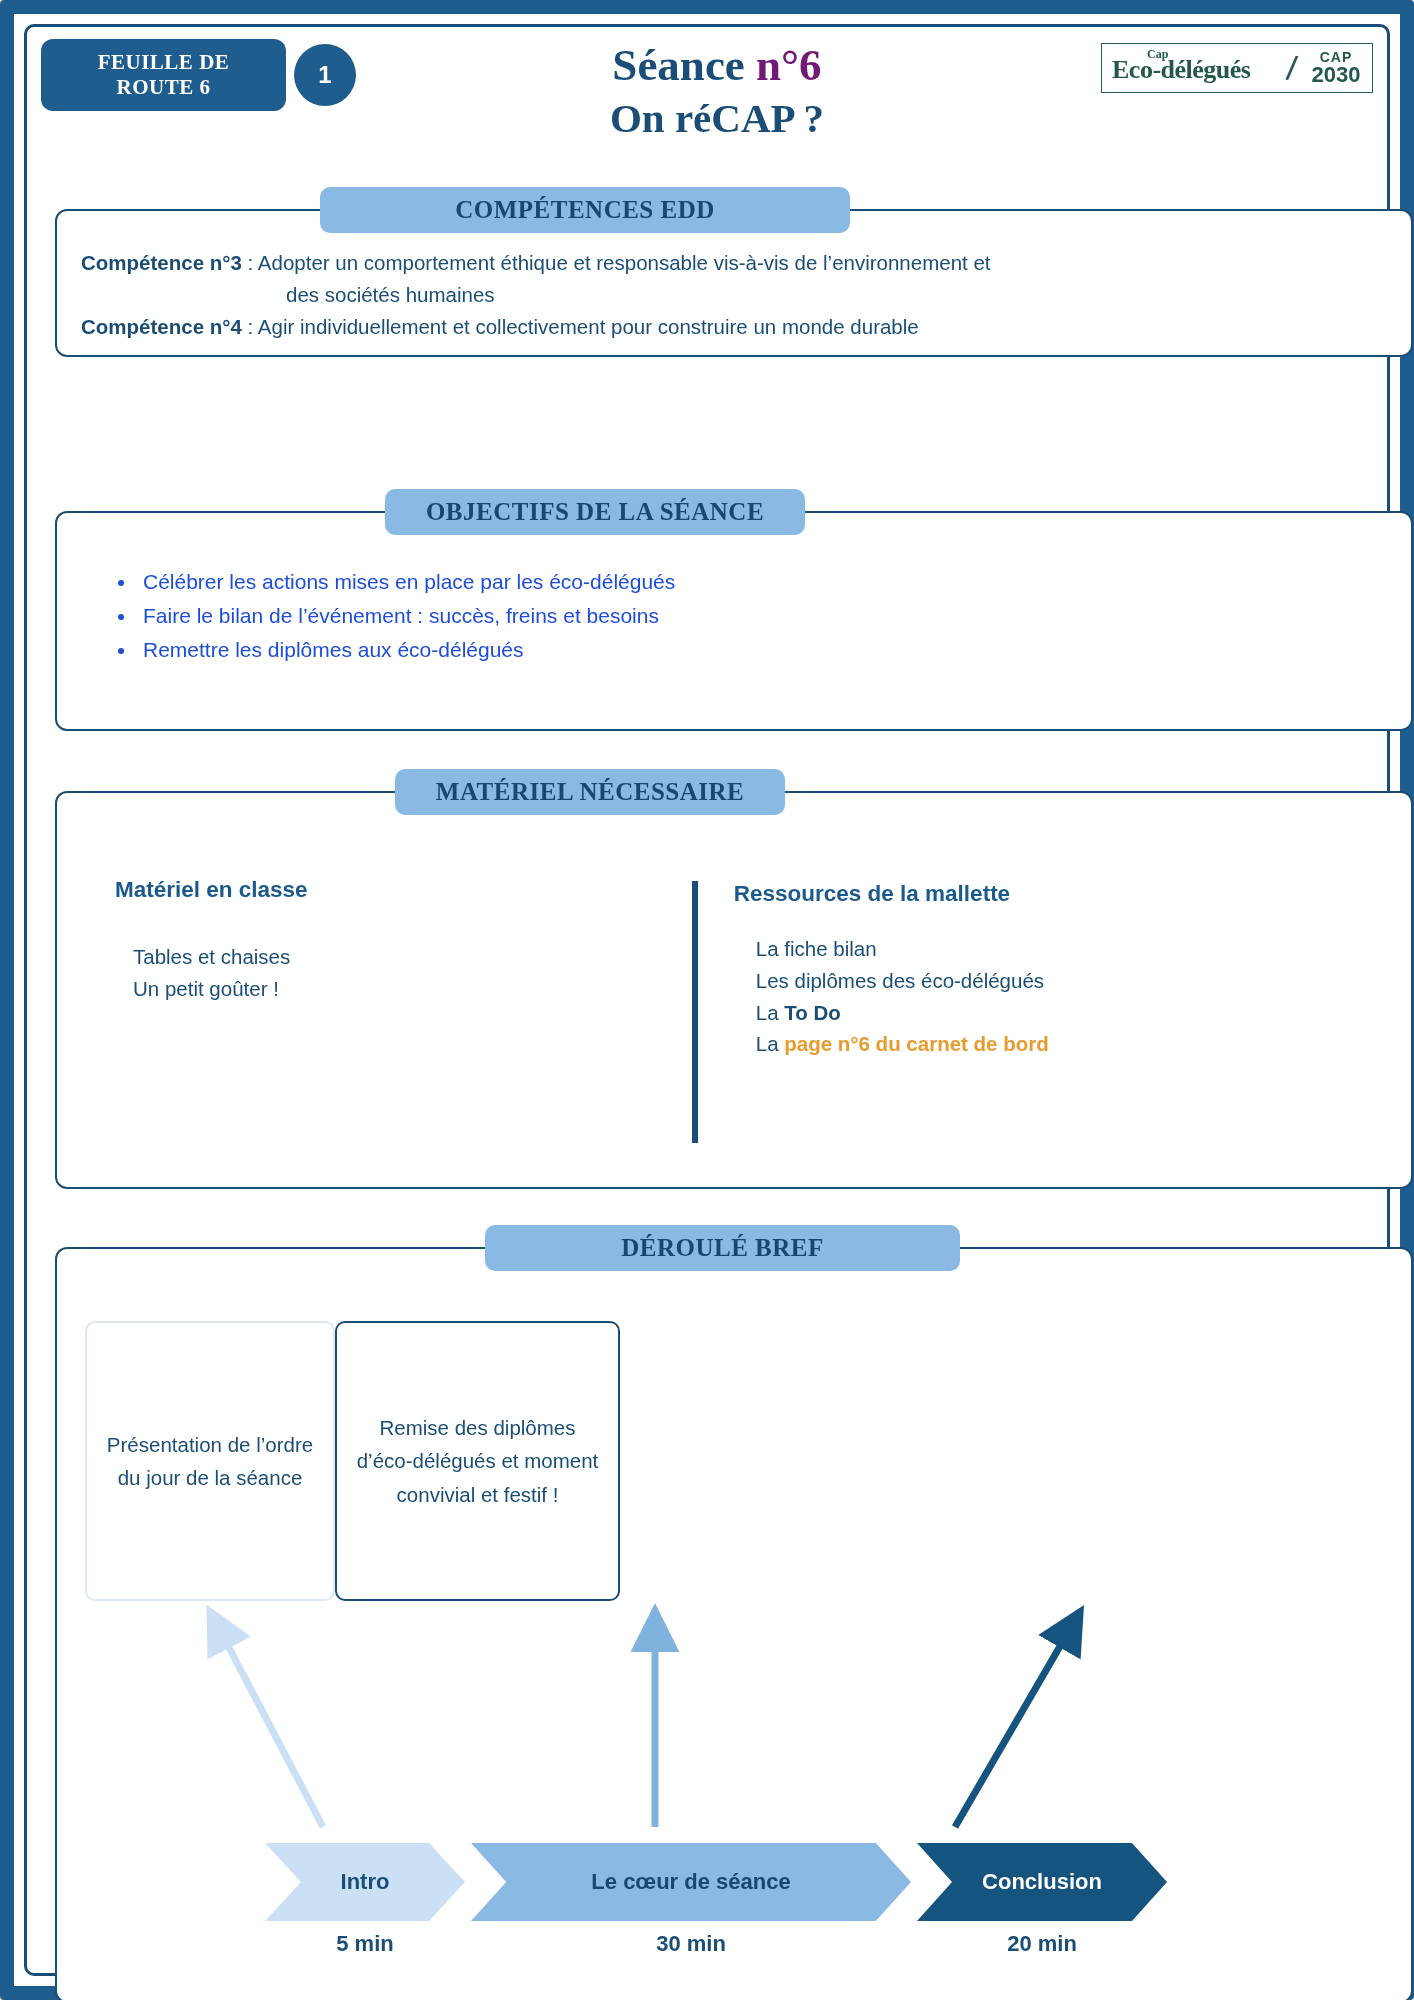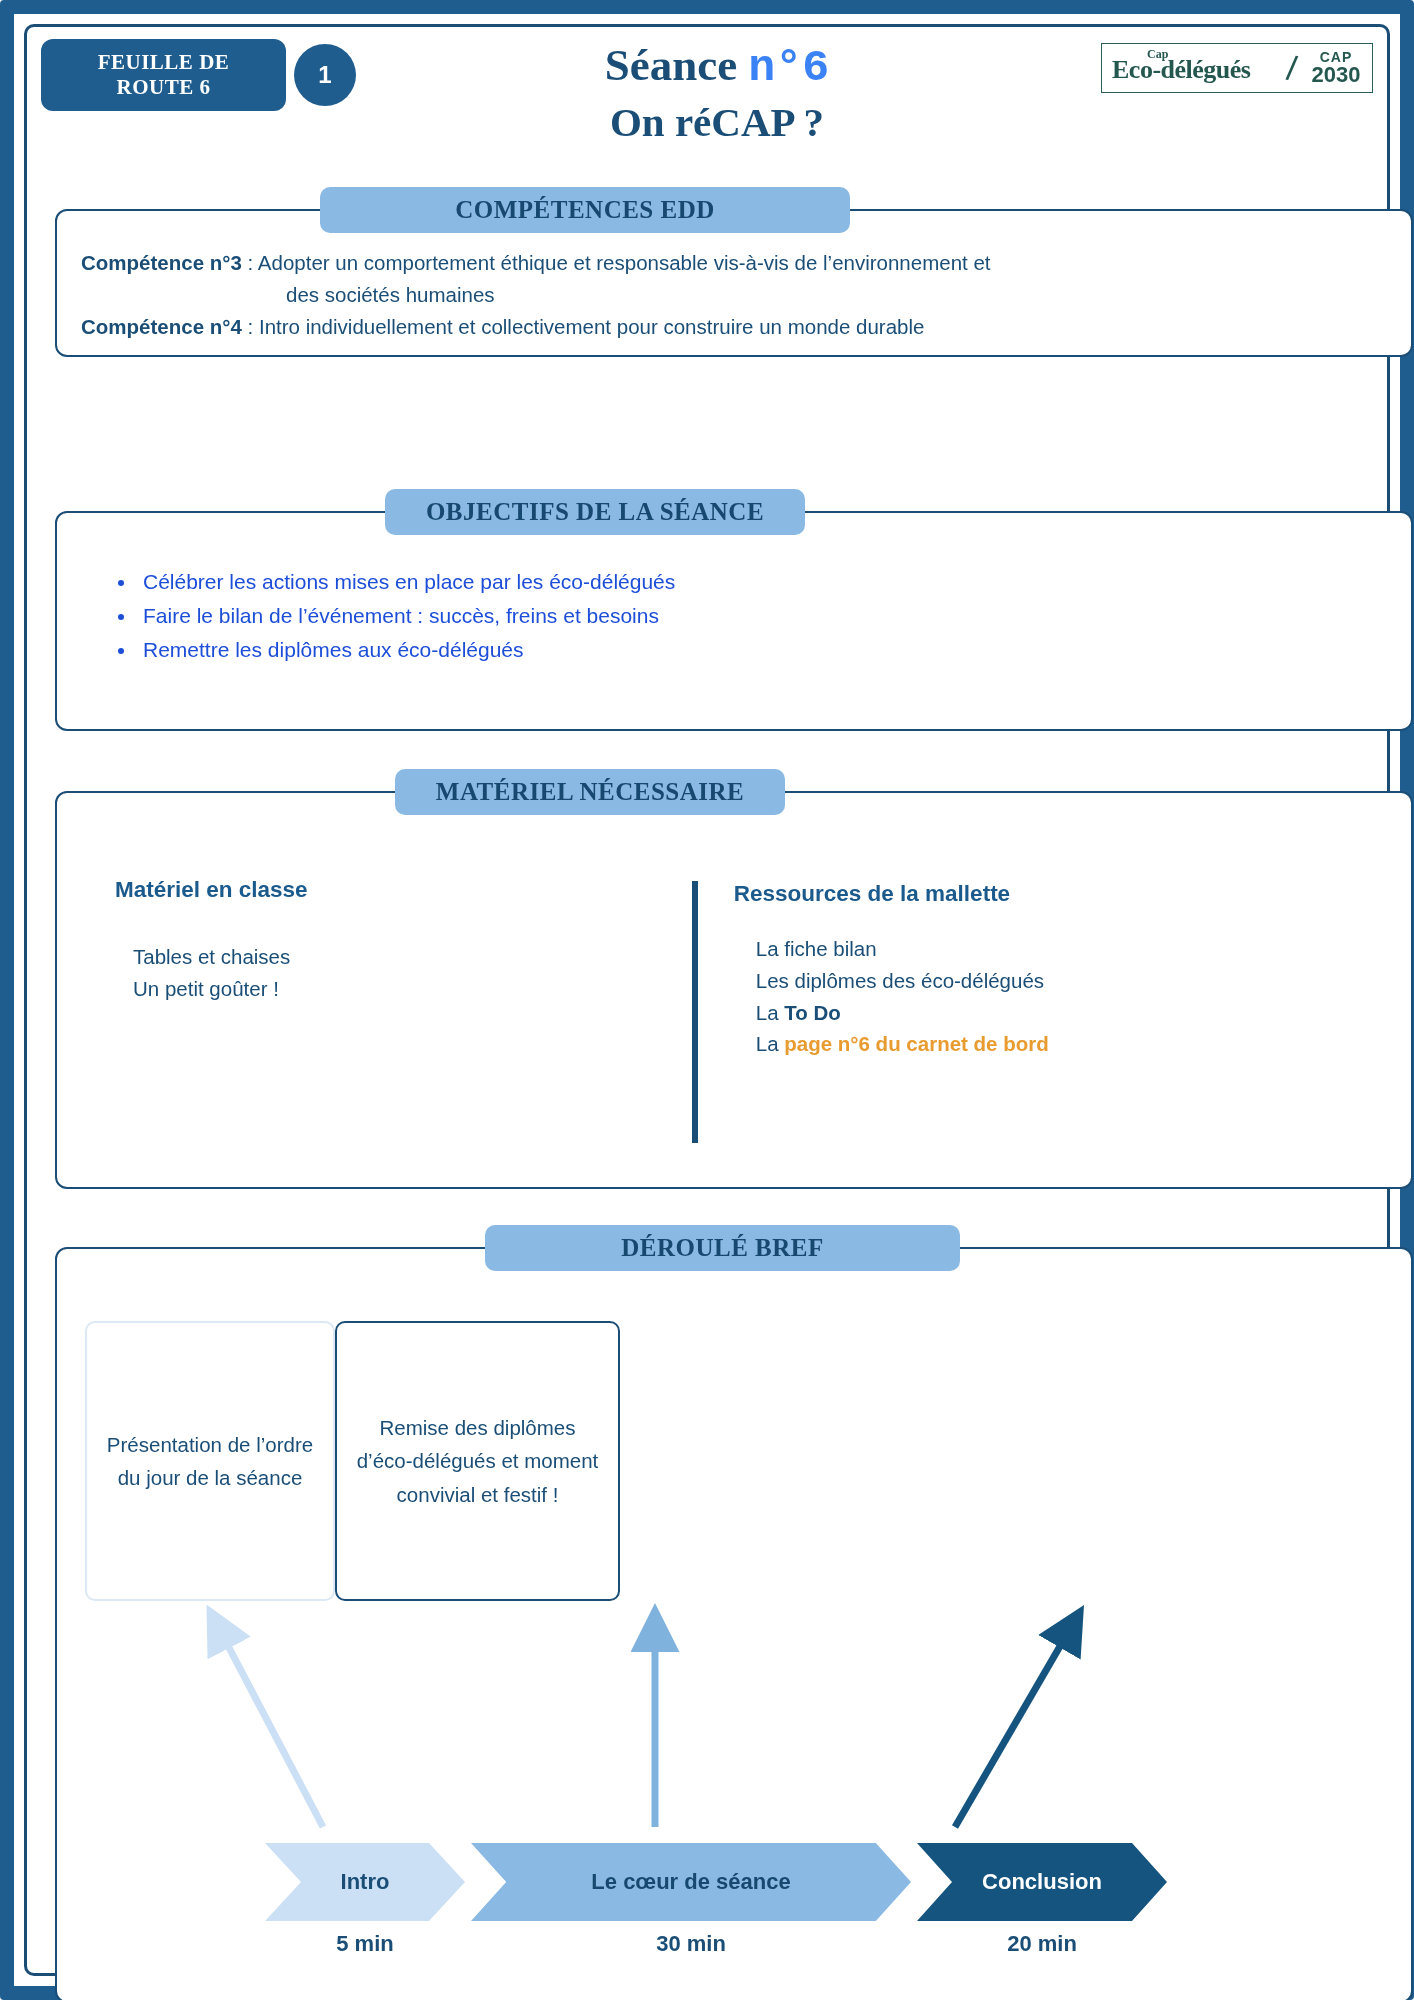--- a/index.html
+++ b/index.html
@@ -47,21 +47,21 @@
     display:flex;align-items:center;justify-content:center;
     font-size:24px;font-weight:bold;
   }
   .title-block{
     position:absolute;left:380px;top:10px;width:620px;
     text-align:center;
     font-family:"Liberation Serif", serif;
     font-weight:bold;
   }
   .title-line1{font-size:45px;color:#1B4E77;line-height:1.25;}
-  .title-line1 .lite{color:#3b82f6;font-family:Liberation Mono, monospace;}
+  .title-line1 .lite{color:#701a75;}
   .title-line2{font-size:41px;color:#1B4E77;line-height:1.25;}
   .logo{
     position:absolute;right:14px;top:16px;
     width:270px;height:48px;
     border:1.5px solid #2A5F57;
     background:#ffffff;
     display:flex;align-items:center;
   }
   .logo-left{
     flex:1;position:relative;height:100%;
@@ -245,21 +245,21 @@
 
     <div class="section" id="sec-competences">
       <div class="sec-box"></div>
       <div class="sec-pill">COMPÉTENCES EDD</div>
       <div class="sec-content">
         <div class="comp-line">
           <b>Compétence n°3</b><span> : Adopter un comportement éthique et responsable vis-à-vis de l’environnement  et</span>
         </div>
         <div class="comp-line comp-indent">des sociétés humaines</div>
         <div class="comp-line">
-          <b>Compétence n°4</b><span> : Intro individuellement et collectivement pour construire un monde durable</span>
+          <b>Compétence n°4</b><span> : Agir individuellement et collectivement pour construire un monde durable</span>
         </div>
       </div>
     </div>
 
     <div class="section" id="sec-objectifs">
       <div class="sec-box"></div>
       <div class="sec-pill">OBJECTIFS DE LA SÉANCE</div>
       <div class="sec-content">
         <ul class="obj-list">
           <li>Célébrer les actions mises en place par les éco-délégués</li>

